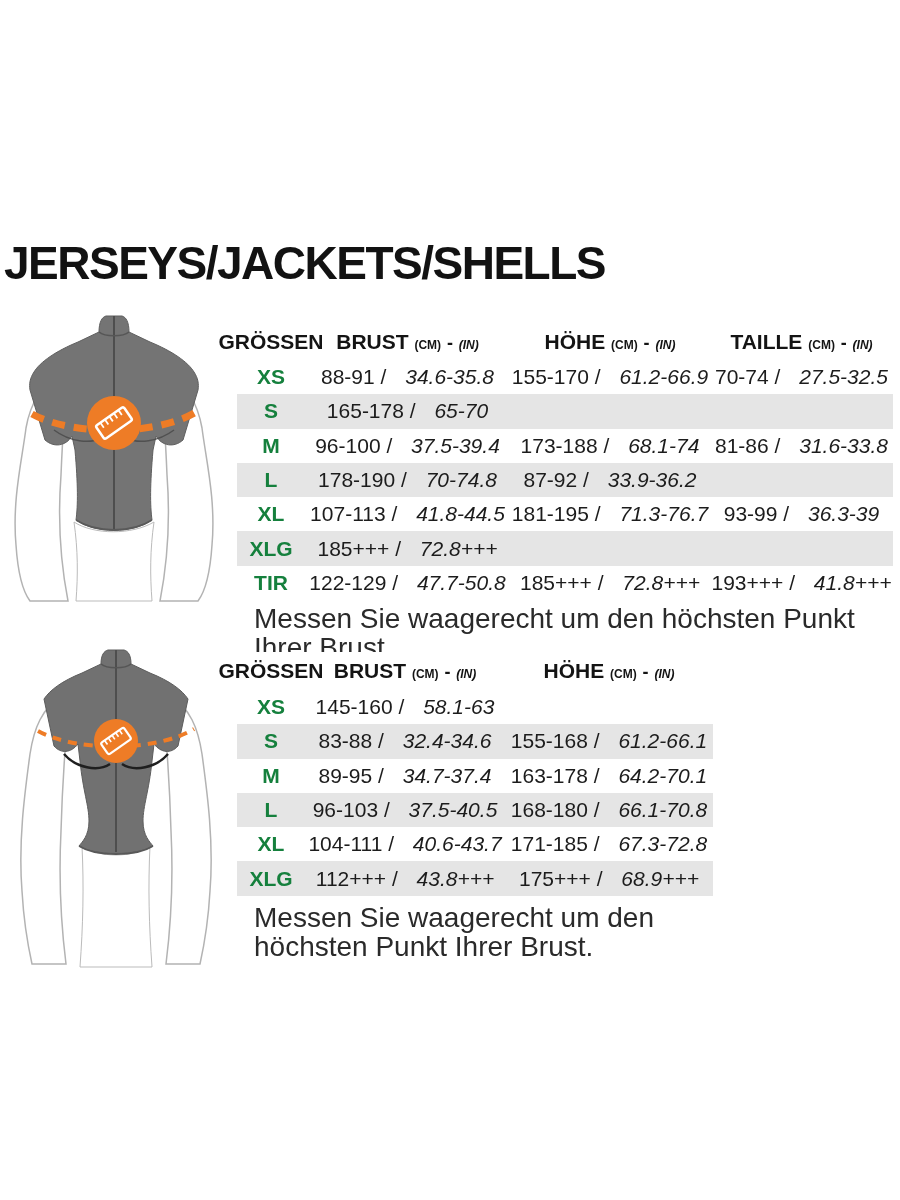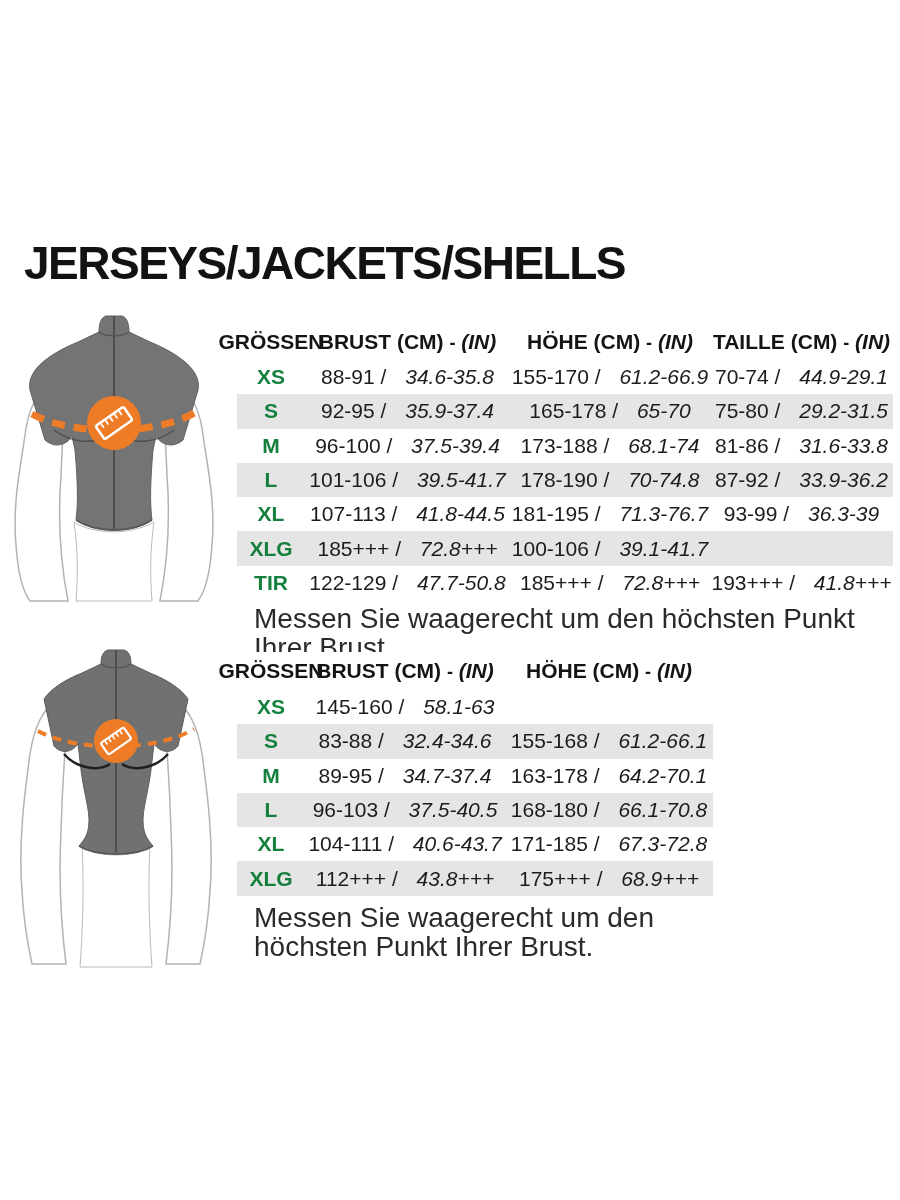--- a/index.html
+++ b/index.html
@@ -1,42 +1,42 @@
 <!DOCTYPE html>
 <html><head>
 <meta charset="utf-8">
 <style>
   html,body { margin:0; padding:0; background:#ffffff; }
   .page {
     position:relative; width:900px; height:1200px; background:#ffffff;
     font-family:"Liberation Sans", sans-serif; color:#1a1a1a; overflow:hidden;
   }
   .title {
-    position:absolute; left:24px; top:236px;
+    position:absolute; left:4px; top:236px;
     font-size:46px; font-weight:bold; letter-spacing:-1.5px; color:#121212;
     white-space:nowrap;
   }
   .illu { position:absolute; }
   .illu-men   { left:2px;  top:310px; }
   .illu-women { left:4px;  top:646px; }
 
   .tbl { position:absolute; }
   .tbl-men   { left:237px; top:324px; width:656px; }
   .tbl-women { left:237px; top:652px; width:476px; }
 
   .row { display:grid; align-items:center; height:34.3px; }
   .tbl-men  .row { grid-template-columns:68px 205px 200px 183px; }
   .tbl-women .row { grid-template-columns:68px 200px 208px; }
   .row.alt { background:#e5e5e5; }
   .hdr { height:36px; background:#ffffff; }
   .tbl-women .hdr { height:38px; }
 
   .hcell { text-align:right; white-space:nowrap; justify-self:center;
            font-weight:bold; font-size:21px; color:#141414; }
-  .hunit { font-size:21px; }
+  .hunit { font-size:12px; }
   .hin   { font-style:italic; }
   .hsep  { font-size:18px; }
 
   .scell { text-align:center; justify-self:stretch; font-weight:bold;
            font-size:21px; color:#15803d; white-space:nowrap; }
   .cell  { text-align:center; justify-self:stretch; font-size:21px;
            color:#1c1c1c; white-space:nowrap; }
   .in    { font-style:italic;margin-left:13px; }
 
   .note { position:absolute; font-size:28px; color:#2a2a2a; line-height:29px;margin-left:17px; }
@@ -103,50 +103,46 @@
         <span class="hunit">(CM)</span>
         <span class="hsep">-</span>
         <span class="hunit hin">(IN)</span>
       </div>
     </div>
 
     <div class="row">
       <div class="scell">XS</div>
       <div class="cell"><span>88-91</span><span> / </span><span class="in">34.6-35.8</span></div>
       <div class="cell"><span>155-170</span><span> / </span><span class="in">61.2-66.9</span></div>
-      <div class="cell"><span>70-74</span><span> / </span><span class="in">44.9-29.1</span></div>
+      <div class="cell"><span>70-74</span><span> / </span><span class="in">27.5-32.5</span></div>
     </div>
     <div class="row alt">
       <div class="scell">S</div>
-      <div class="cell"><span>92-95</span><span> / </span><span class="in">35.9-37.4</span></div>
       <div class="cell"><span>165-178</span><span> / </span><span class="in">65-70</span></div>
-      <div class="cell"><span>75-80</span><span> / </span><span class="in">29.2-31.5</span></div>
     </div>
     <div class="row">
       <div class="scell">M</div>
       <div class="cell"><span>96-100</span><span> / </span><span class="in">37.5-39.4</span></div>
       <div class="cell"><span>173-188</span><span> / </span><span class="in">68.1-74</span></div>
       <div class="cell"><span>81-86</span><span> / </span><span class="in">31.6-33.8</span></div>
     </div>
     <div class="row alt">
       <div class="scell">L</div>
-      <div class="cell"><span>101-106</span><span> / </span><span class="in">39.5-41.7</span></div>
       <div class="cell"><span>178-190</span><span> / </span><span class="in">70-74.8</span></div>
       <div class="cell"><span>87-92</span><span> / </span><span class="in">33.9-36.2</span></div>
     </div>
     <div class="row">
       <div class="scell">XL</div>
       <div class="cell"><span>107-113</span><span> / </span><span class="in">41.8-44.5</span></div>
       <div class="cell"><span>181-195</span><span> / </span><span class="in">71.3-76.7</span></div>
       <div class="cell"><span>93-99</span><span> / </span><span class="in">36.3-39</span></div>
     </div>
     <div class="row alt">
       <div class="scell">XLG</div>
       <div class="cell"><span>185+++</span><span> / </span><span class="in">72.8+++</span></div>
-      <div class="cell"><span>100-106</span><span> / </span><span class="in">39.1-41.7</span></div>
     </div>
     <div class="row">
       <div class="scell">TIR</div>
       <div class="cell"><span>122-129</span><span> / </span><span class="in">47.7-50.8</span></div>
       <div class="cell"><span>185+++</span><span> / </span><span class="in">72.8+++</span></div>
       <div class="cell"><span>193+++</span><span> / </span><span class="in">41.8+++</span></div>
     </div>
   </div>
 
   <div class="note note-men">Messen Sie waagerecht um den höchsten Punkt Ihrer Brust.</div>

